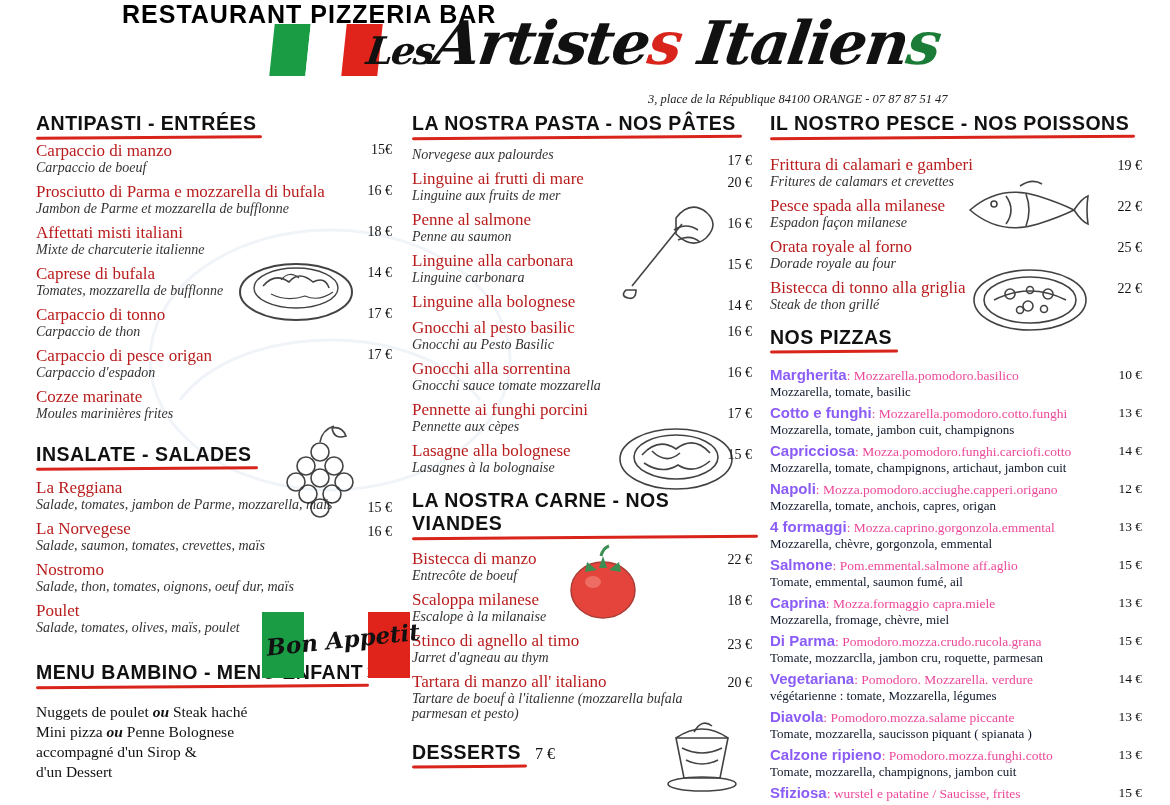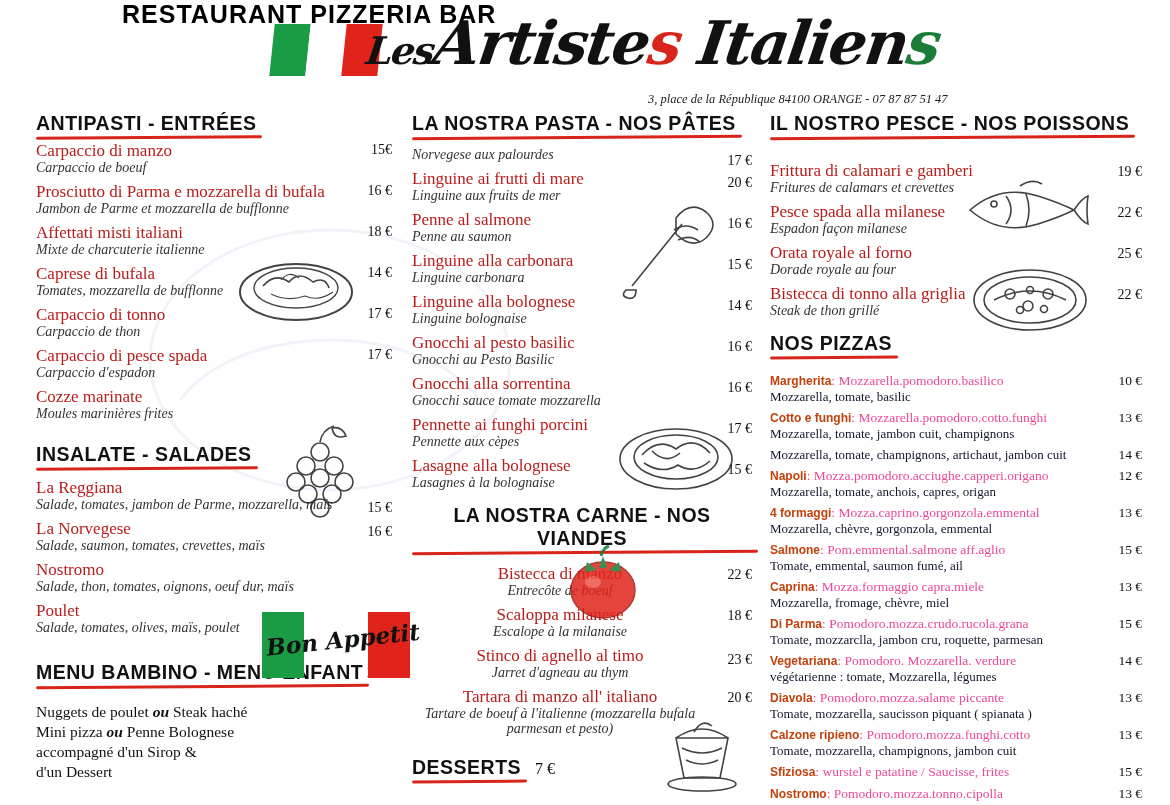--- a/index.html
+++ b/index.html
@@ -148,22 +148,22 @@
     margin: 0 0 6px 0;
     padding-right: 34px;
   }
   .pz-line {
     font-size: 13.5px;
     line-height: 16px;
   }
   .pz-name {
     font-family: "Liberation Sans", sans-serif;
     font-weight: bold;
-    font-size: 12px;
-    color: #c2410c;
+    font-size: 15px;
+    color: #8b5cf6;
     margin-top: 8px;
   }
   .pz-it { color: #ec4899; font-size: 13.5px; }
   .pz-fr {
     font-size: 13px;
     line-height: 15px;
     color: #0f172a;
   }
   .pz-price {
     position: absolute;
@@ -290,21 +290,21 @@
           <div class="item-name">Caprese di bufala</div>
           <div class="item-sub">Tomates, mozzarella de bufflonne</div>
           <div class="item-price">14 €</div>
         </div>
         <div class="item">
           <div class="item-name">Carpaccio di tonno</div>
           <div class="item-sub">Carpaccio de thon</div>
           <div class="item-price">17 €</div>
         </div>
         <div class="item">
-          <div class="item-name">Carpaccio di pesce spada</div>
+          <div class="item-name">Carpaccio di pesce origan</div>
           <div class="item-sub">Carpaccio d'espadon</div>
           <div class="item-price">17 €</div>
         </div>
         <div class="item">
           <div class="item-name">Cozze marinate</div>
           <div class="item-sub">Moules marinières frites</div>
           <div class="item-price"></div>
         </div>
       </div>
 
@@ -399,21 +399,20 @@
           <div class="item-sub">Penne au saumon</div>
           <div class="item-price" style="top:6px;">16 €</div>
         </div>
         <div class="item">
           <div class="item-name">Linguine alla carbonara</div>
           <div class="item-sub">Linguine carbonara</div>
           <div class="item-price" style="top:6px;">15 €</div>
         </div>
         <div class="item">
           <div class="item-name">Linguine alla bolognese</div>
-          <div class="item-sub">Linguine bolognaise</div>
           <div class="item-price" style="top:6px;">14 €</div>
         </div>
         <div class="item">
           <div class="item-name">Gnocchi al pesto basilic</div>
           <div class="item-sub">Gnocchi au Pesto Basilic</div>
           <div class="item-price" style="top:6px;">16 €</div>
         </div>
         <div class="item">
           <div class="item-name">Gnocchi alla sorrentina</div>
           <div class="item-sub">Gnocchi sauce tomate mozzarella</div>
@@ -424,21 +423,21 @@
           <div class="item-sub">Pennette aux cèpes</div>
           <div class="item-price" style="top:6px;">17 €</div>
         </div>
         <div class="item">
           <div class="item-name">Lasagne alla bolognese</div>
           <div class="item-sub">Lasagnes à la bolognaise</div>
           <div class="item-price" style="top:6px;">15 €</div>
         </div>
       </div>
 
-      <div class="sec" style="text-align:center;">
+      <div class="sec" style="">
         <div class="section-title underline">LA NOSTRA CARNE -  NOS VIANDES</div>
 
         <div class="item" style="margin-top:8px;">
           <div class="item-name">Bistecca di manzo</div>
           <div class="item-sub">Entrecôte de boeuf</div>
           <div class="item-price" style="top:3px;">22 €</div>
         </div>
         <div class="item">
           <div class="item-name">Scaloppa milanese</div>
           <div class="item-sub">Escalope à la milanaise</div>
@@ -509,21 +508,21 @@
           </g>
         </svg>
       </div>
     </div>
 
     <div class="col col-3">
 
       <div class="sec first">
         <div class="section-title underline">IL NOSTRO PESCE - NOS POISSONS</div>
 
-        <div class="item" style="margin-top:20px;">
+        <div class="item" style="margin-top:14px;">
           <div class="item-name">Frittura di calamari e gamberi</div>
           <div class="item-sub">Fritures de calamars et crevettes</div>
           <div class="item-price" style="top:3px;">19 €</div>
         </div>
         <div class="item">
           <div class="item-name">Pesce spada alla milanese</div>
           <div class="item-sub">Espadon façon milanese</div>
           <div class="item-price" style="top:3px;">22 €</div>
         </div>
         <div class="item">
@@ -546,20 +545,21 @@
             <div class="pz-line"><span class="pz-name">Margherita</span><span class="pz-it">: Mozzarella.pomodoro.basilico</span></div>
             <div class="pz-fr">Mozzarella, tomate, basilic</div>
             <div class="pz-price">10 €</div>
           </div>
           <div class="pz">
             <div class="pz-line"><span class="pz-name">Cotto e funghi</span><span class="pz-it">: Mozzarella.pomodoro.cotto.funghi</span></div>
             <div class="pz-fr">Mozzarella, tomate, jambon cuit, champignons</div>
             <div class="pz-price">13 €</div>
           </div>
           <div class="pz">
+            <div class="pz-line"><span class="pz-name">Capricciosa</span><span class="pz-it">: Mozza.pomodoro.funghi.carciofi.cotto</span></div>
             <div class="pz-fr">Mozzarella, tomate, champignons, artichaut, jambon cuit</div>
             <div class="pz-price">14 €</div>
           </div>
           <div class="pz">
             <div class="pz-line"><span class="pz-name">Napoli</span><span class="pz-it">: Mozza.pomodoro.acciughe.capperi.origano</span></div>
             <div class="pz-fr">Mozzarella, tomate, anchois, capres, origan</div>
             <div class="pz-price">12 €</div>
           </div>
           <div class="pz">
             <div class="pz-line"><span class="pz-name">4 formaggi</span><span class="pz-it">: Mozza.caprino.gorgonzola.emmental</span></div>

